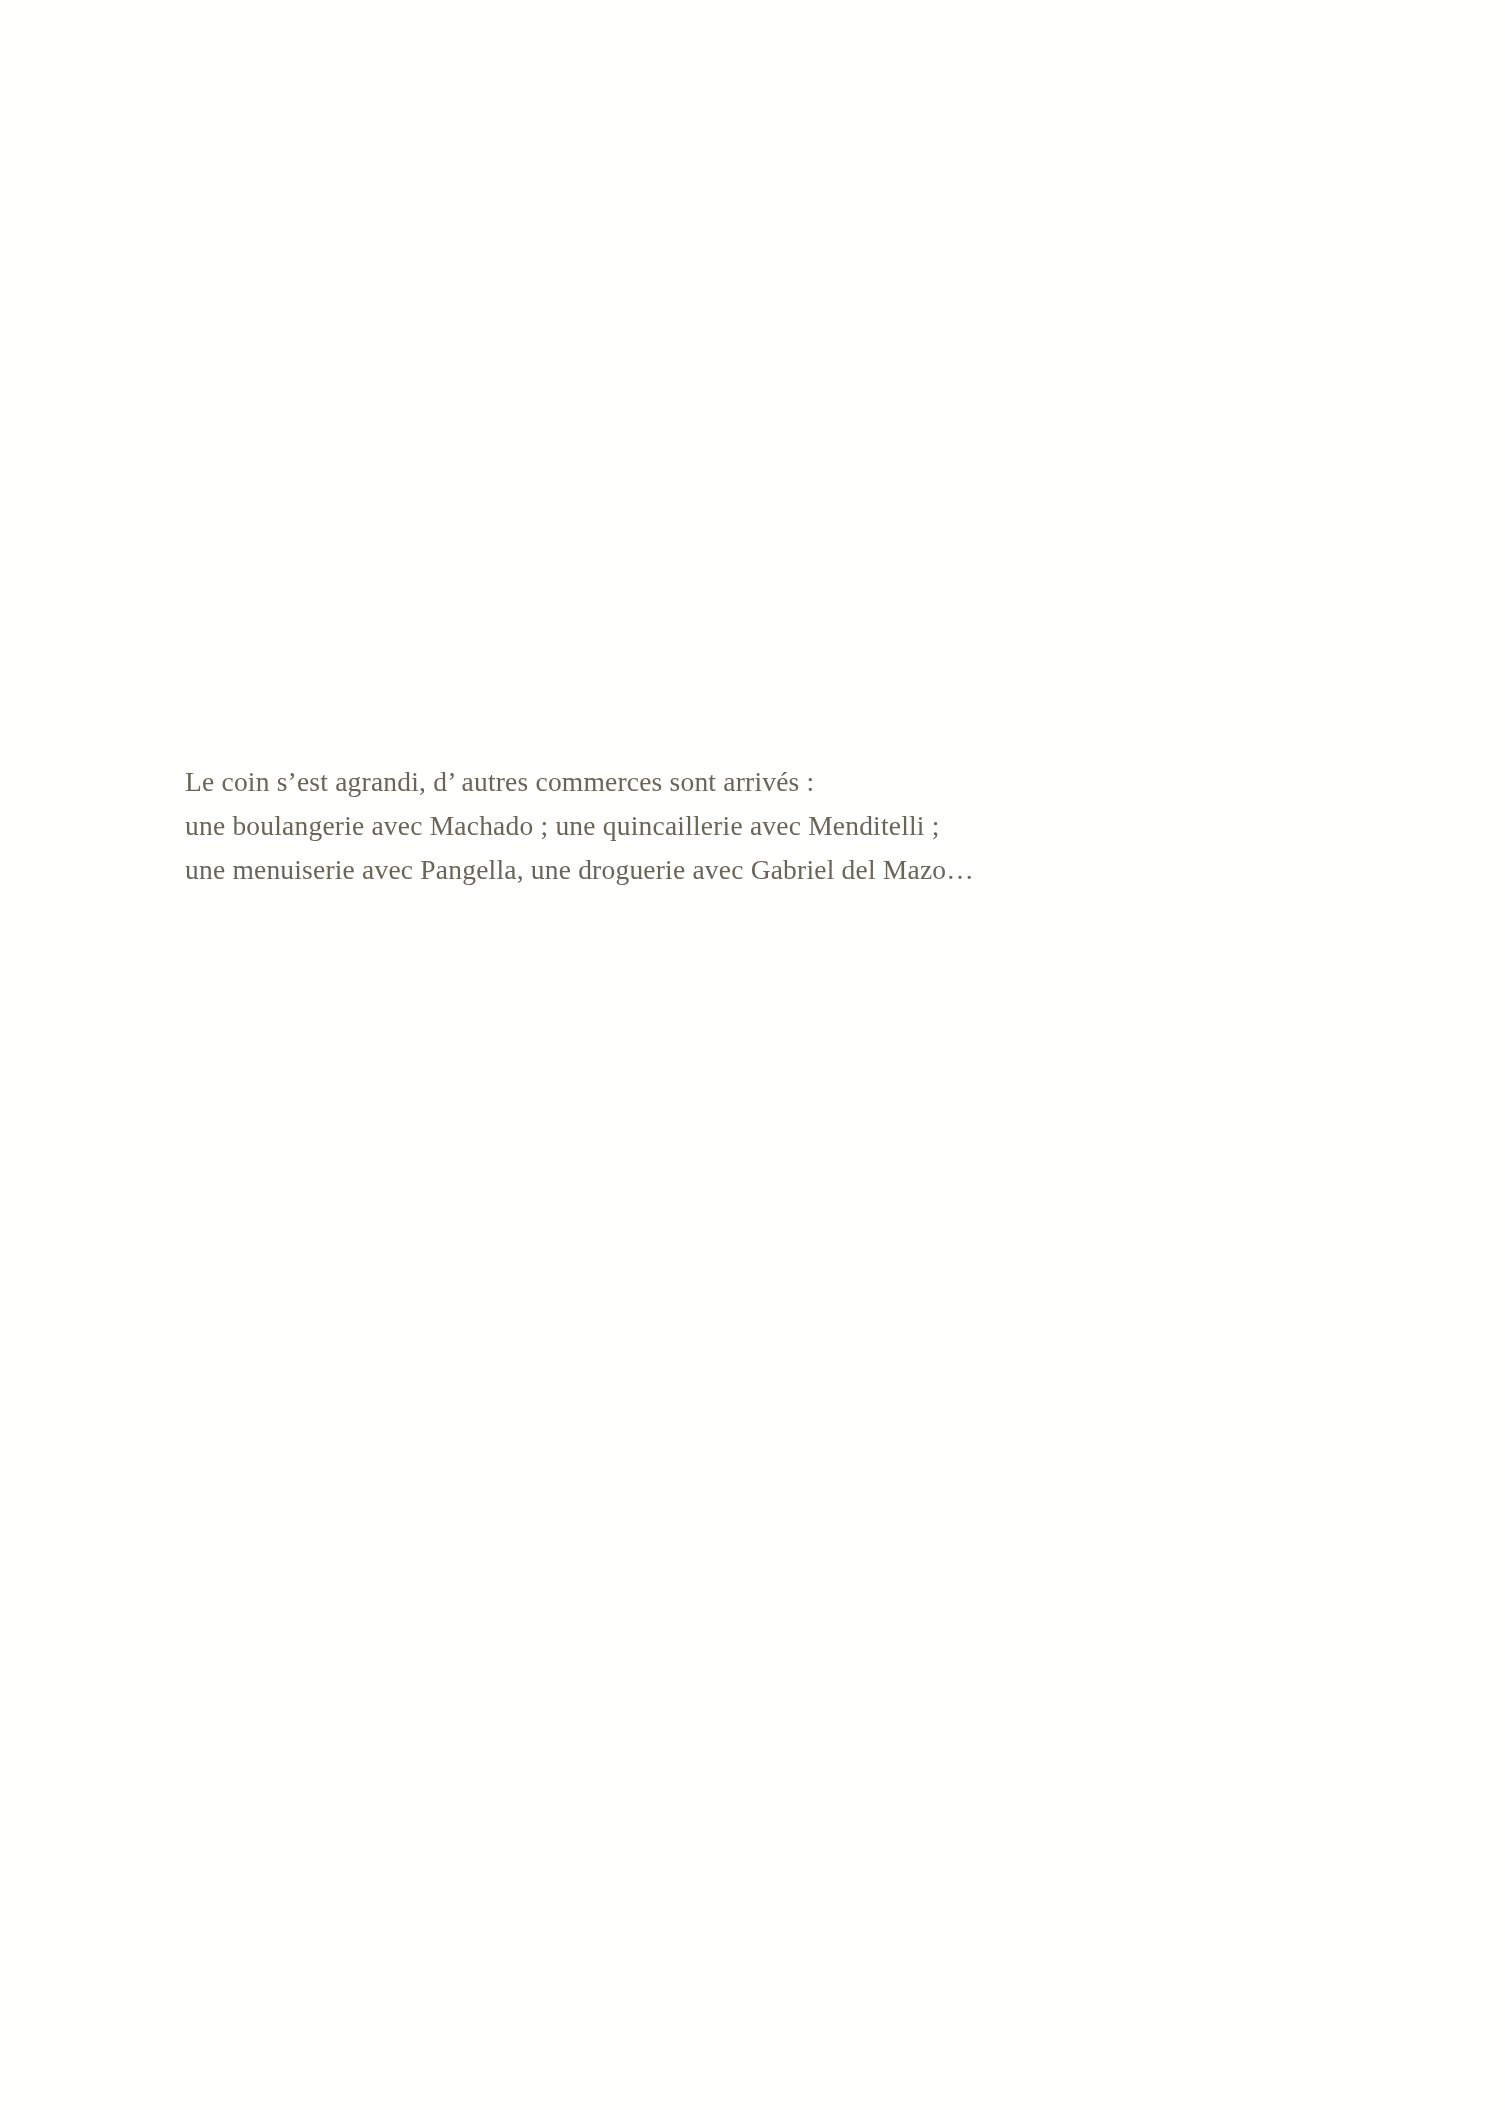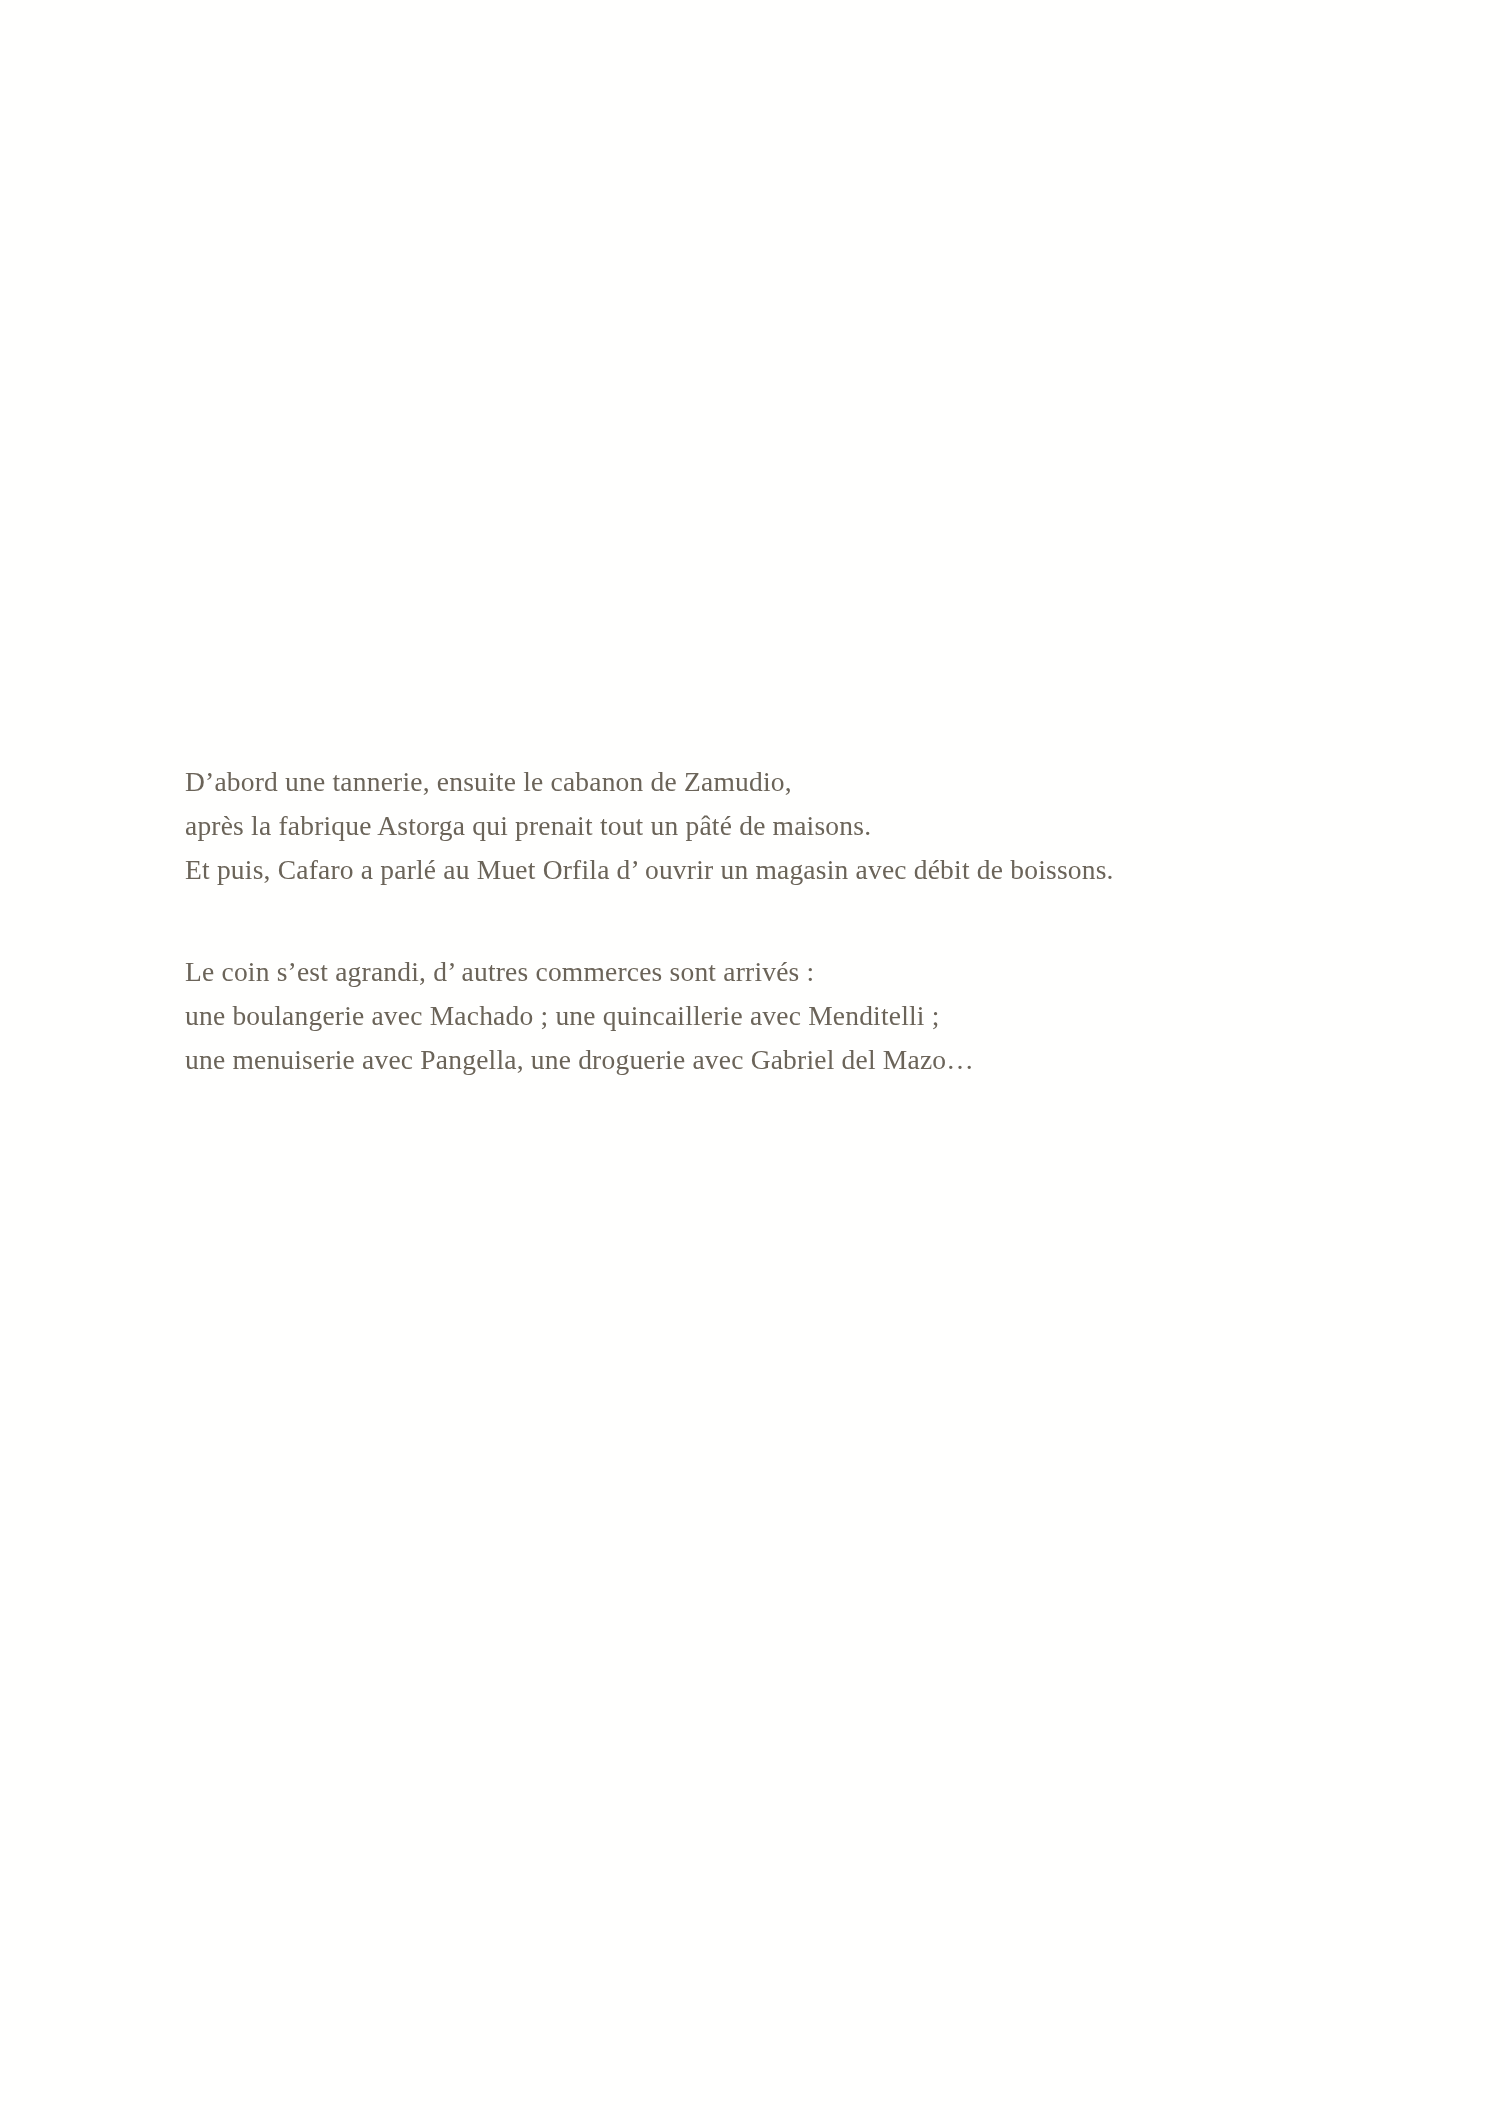--- a/index.html
+++ b/index.html
@@ -35,25 +35,20 @@
     letter-spacing: 0.2px;
     white-space: pre;
   }
 </style>
 </head>
 <body>
 
 <div class="page">
   <div class="poem">
 
-    <div class="stanza">
-      <div class="line">D’abord une tannerie, ensuite le cabanon de Zamudio,</div>
-      <div class="line">après la fabrique Astorga qui prenait tout un pâté de maisons.</div>
-      <div class="line">Et puis, Cafaro a parlé au Muet Orfila d’ ouvrir un magasin avec débit de boissons.</div>
-    </div>
 
     <div class="stanza">
       <div class="line">Le coin s’est agrandi, d’ autres commerces sont arrivés :</div>
       <div class="line">une boulangerie avec Machado ; une quincaillerie avec Menditelli ;</div>
       <div class="line">une menuiserie avec Pangella, une droguerie avec Gabriel del Mazo…</div>
     </div>
 
   </div>
 </div>
 

